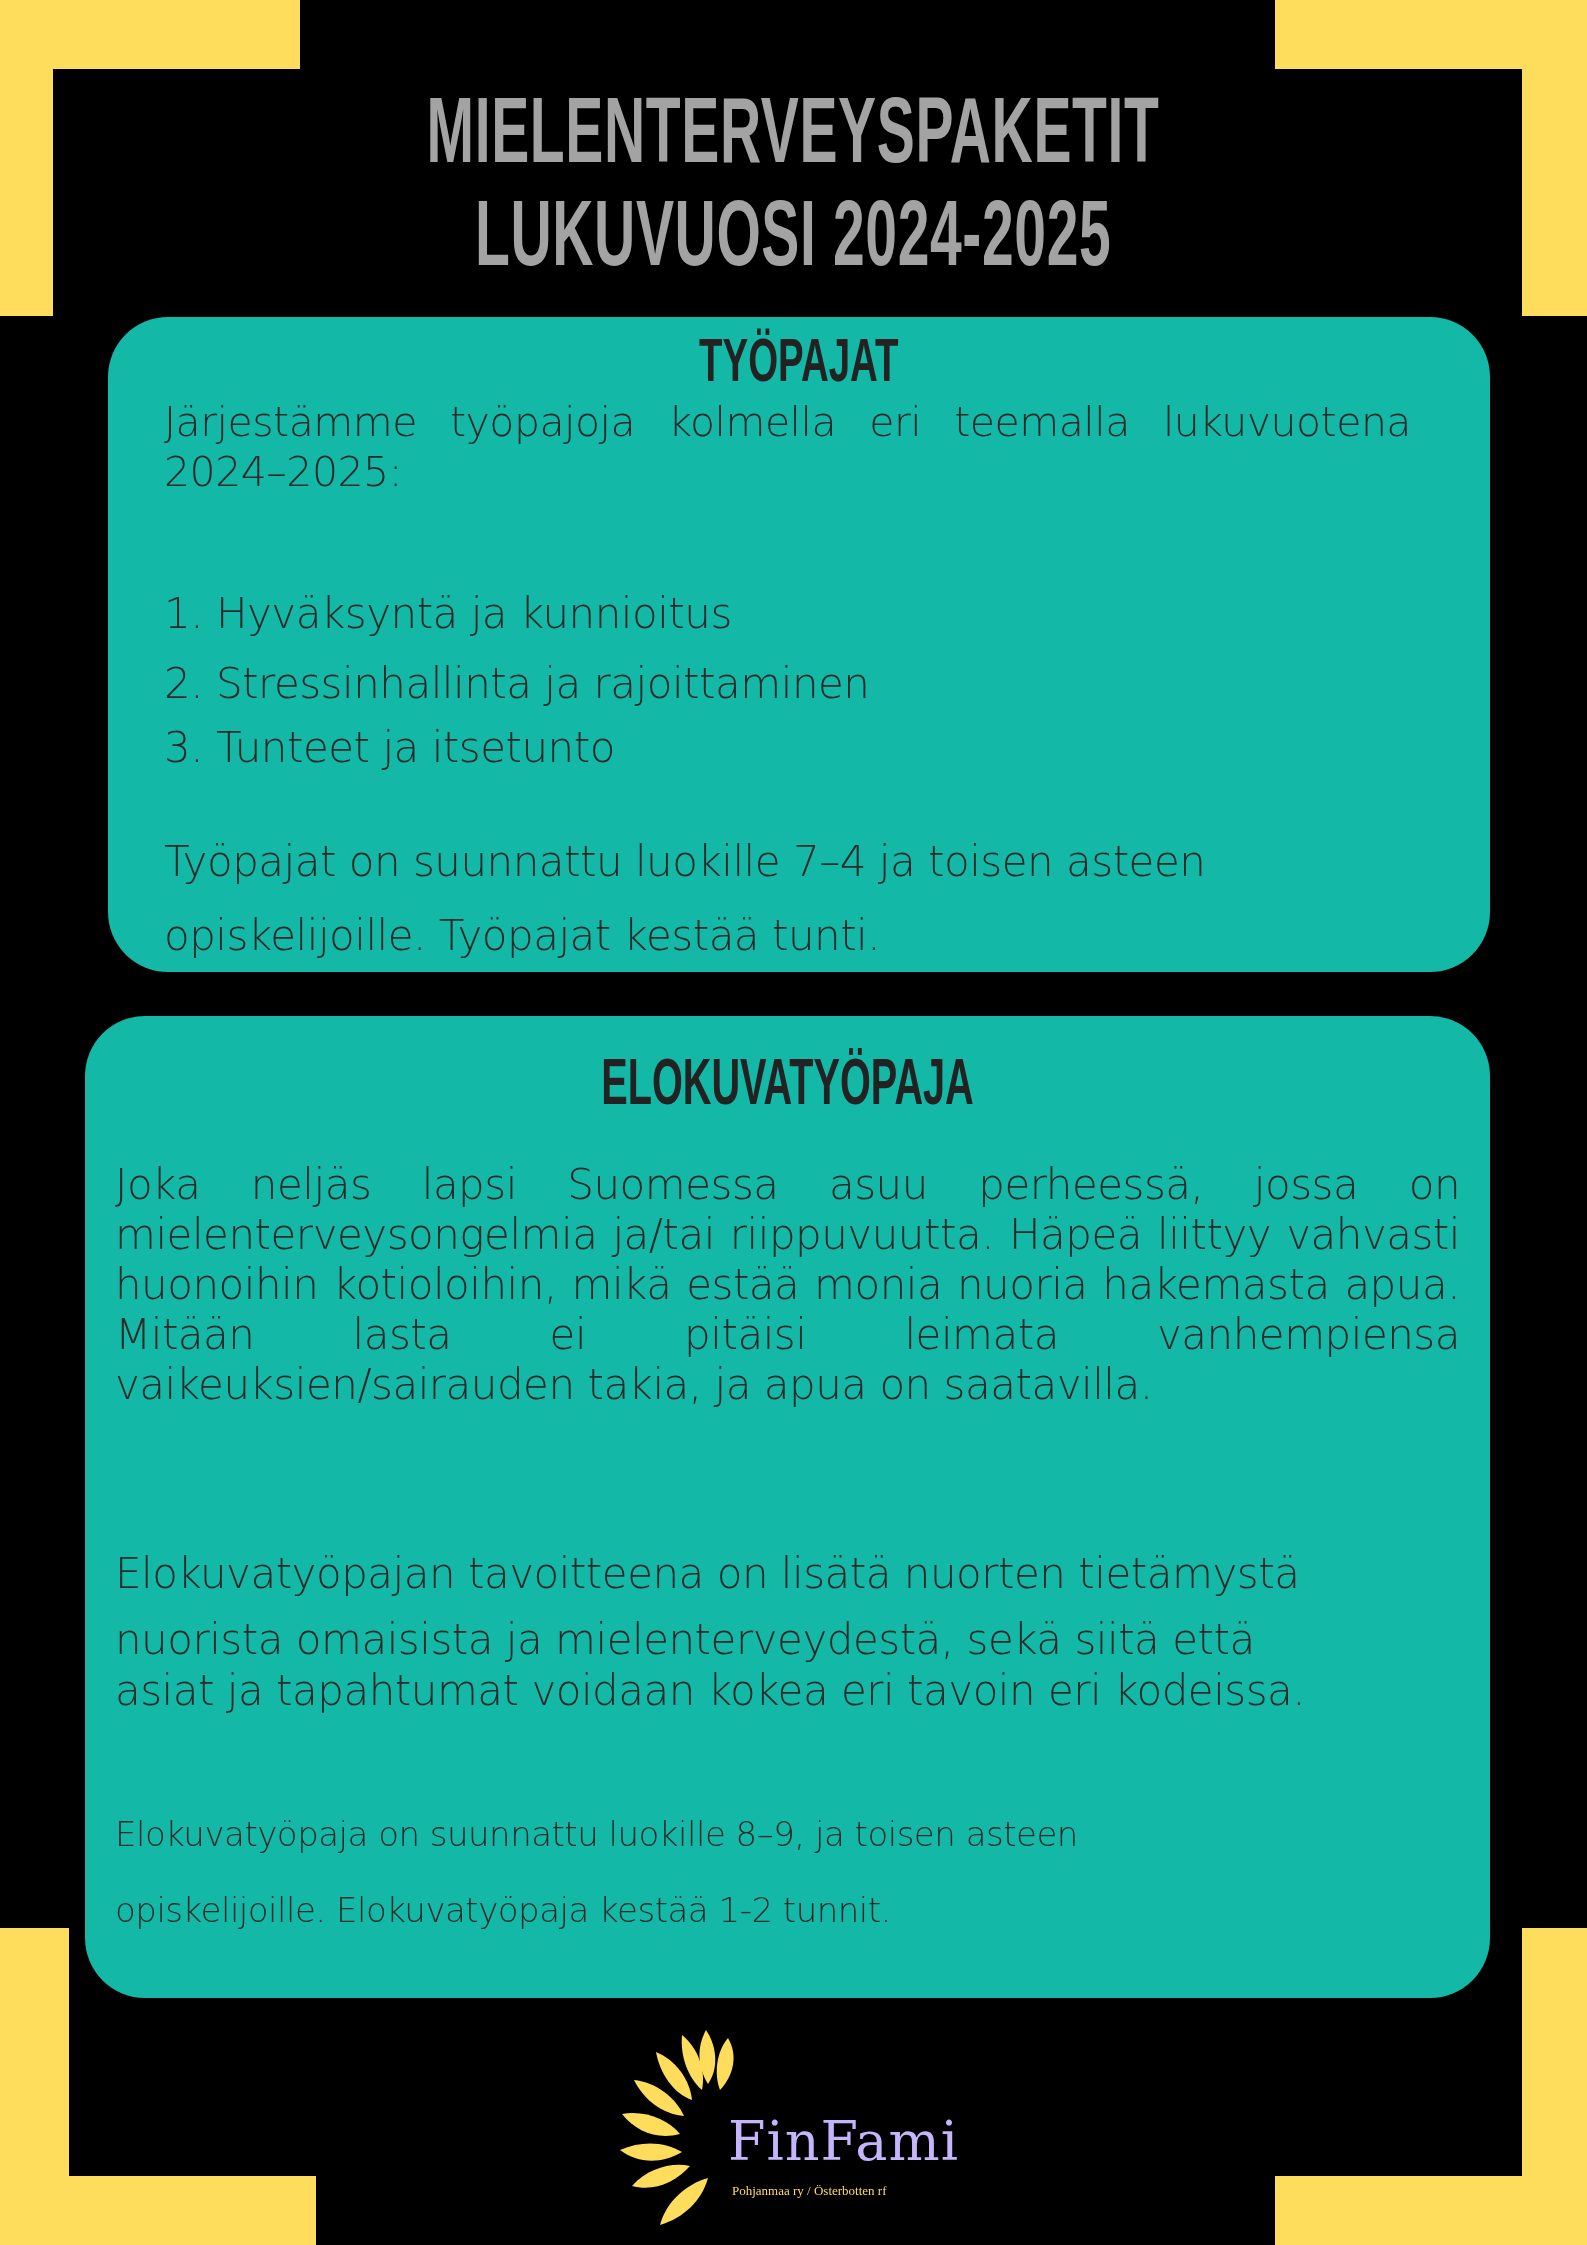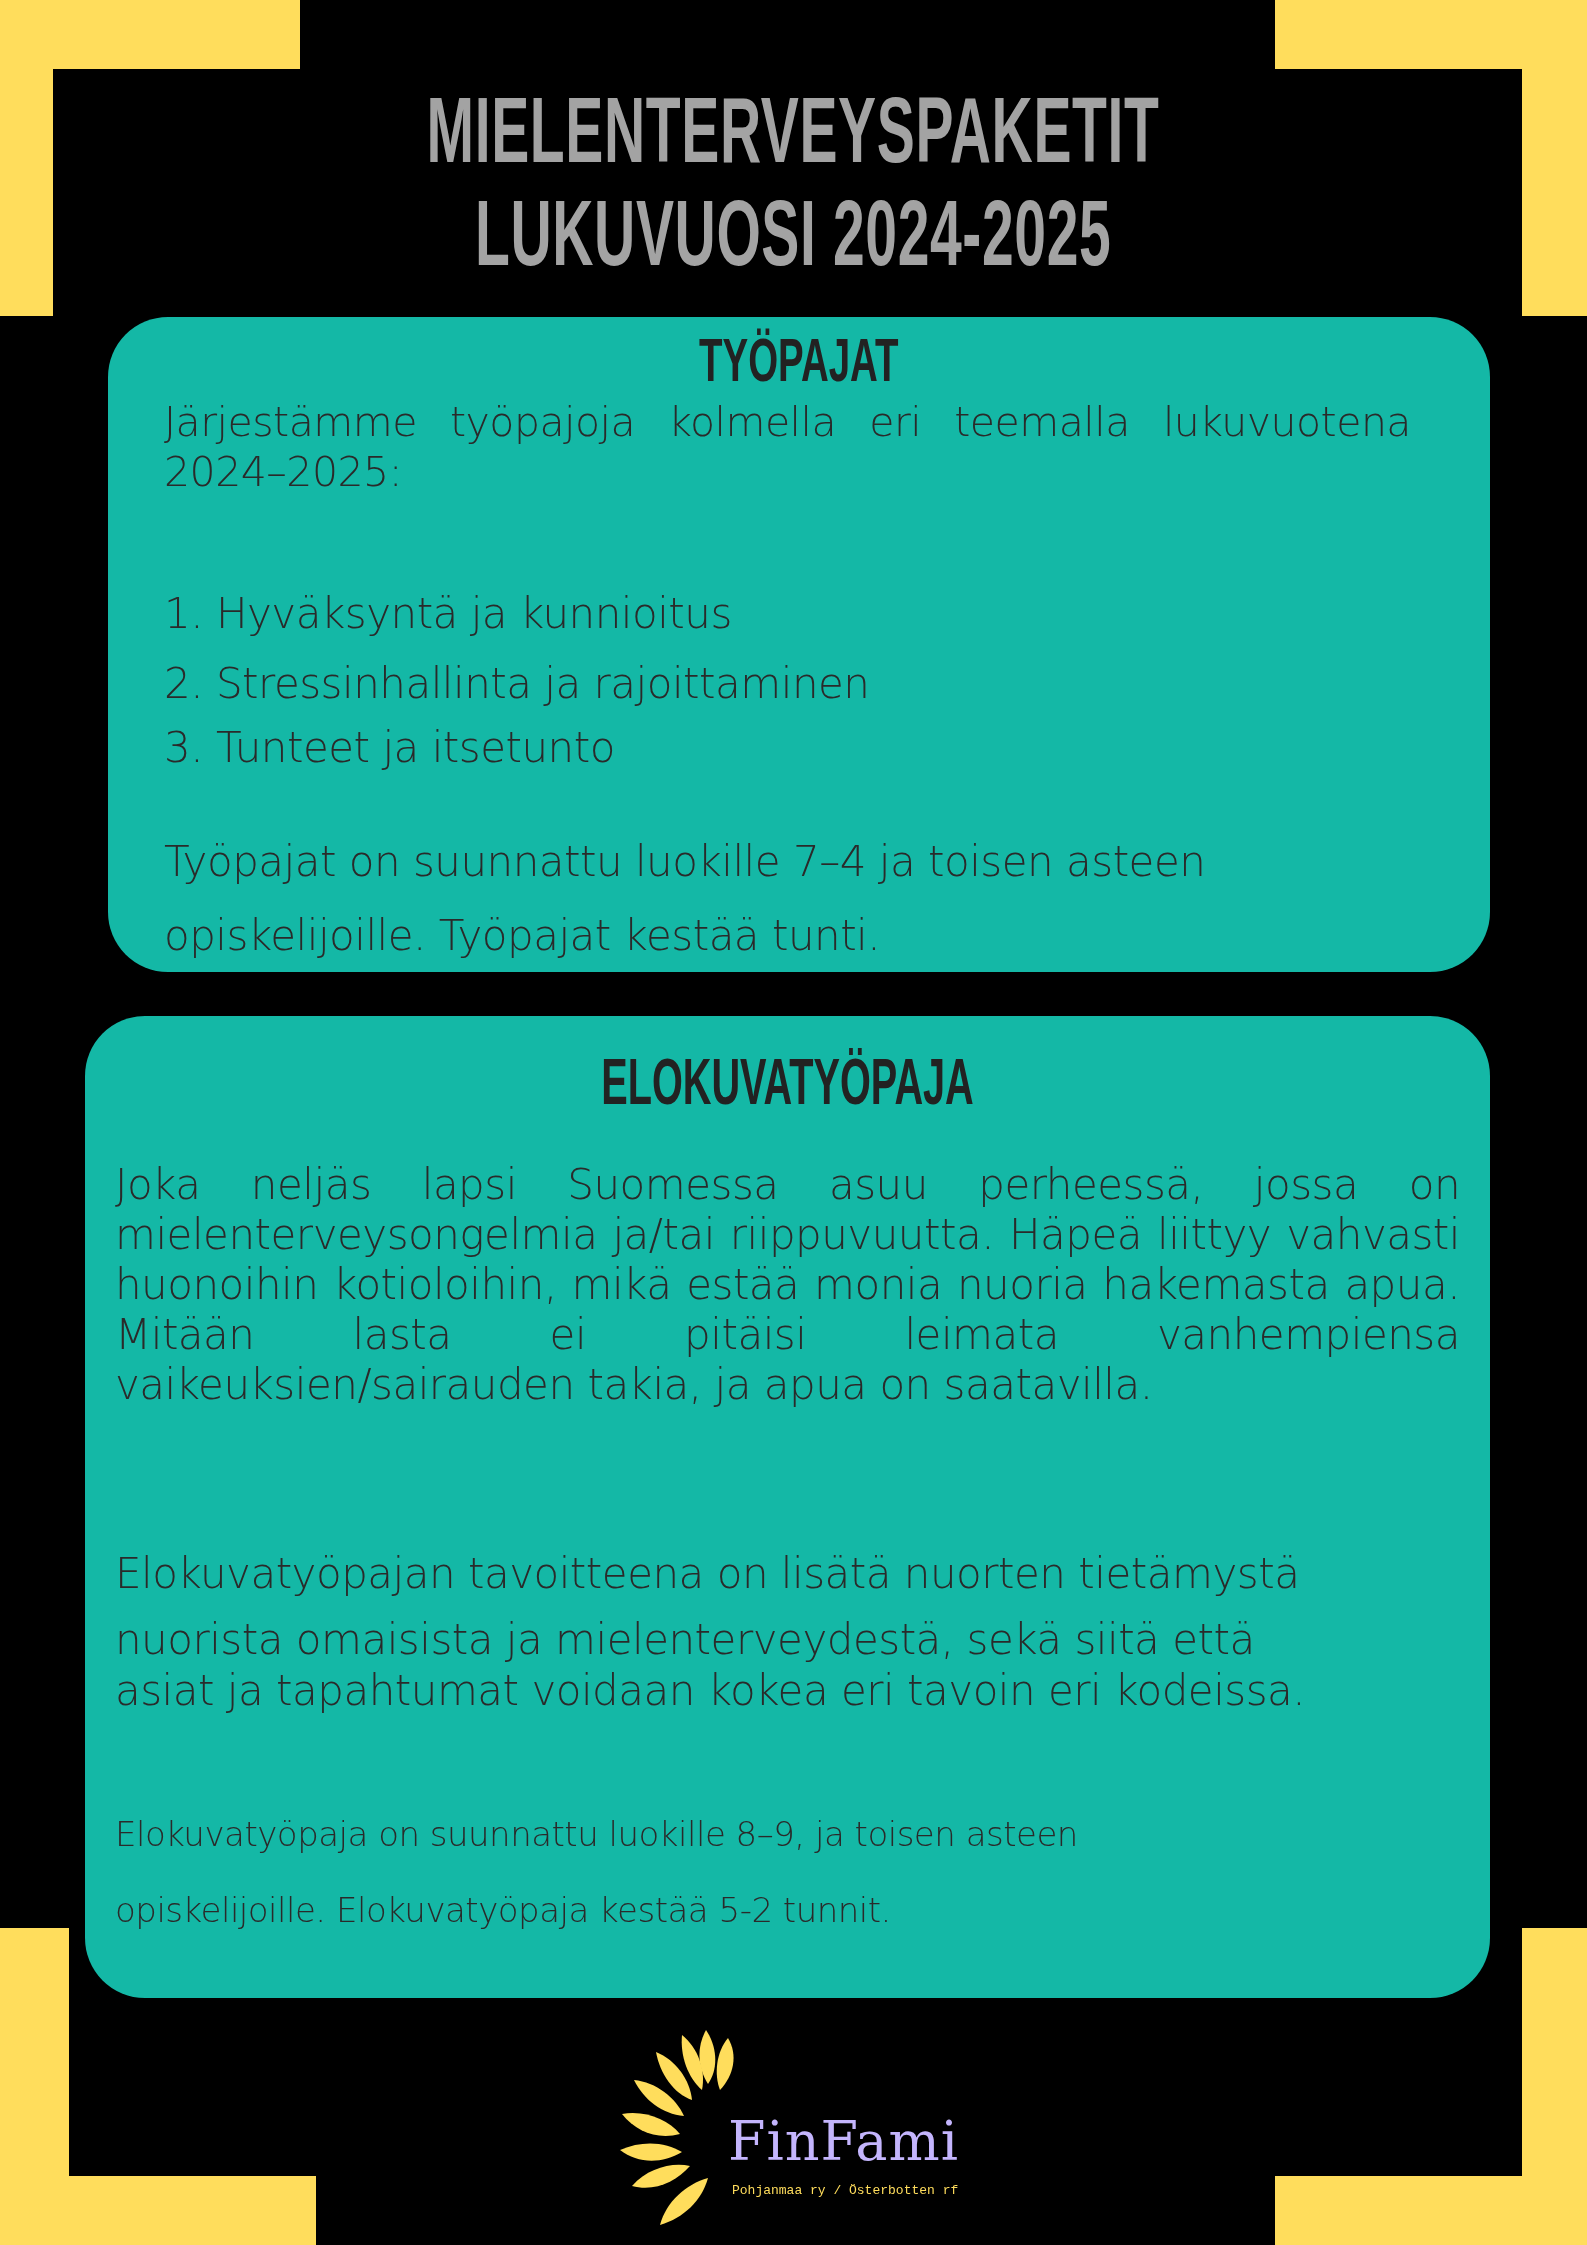--- a/index.html
+++ b/index.html
@@ -29,21 +29,21 @@
   .c1-foot { left:56px; top:508px; width:1300px; line-height:74px; font-size:42px; }
   .c2-p1 { left:30px; top:144px; width:1345px; line-height:50px; font-size:42px; }
   .c2-p2 { left:30px; top:520px; width:1345px; font-size:42px; }
   .c2-p2 .l1 { line-height:76px; }
   .c2-p2 .l2 { line-height:56px; }
   .c2-p3 { left:30px; top:780px; width:1345px; line-height:76px; font-size:34px; }
   .logo { position:absolute; left:610px; top:2020px; width:380px; height:215px; }
   .logo-name { position:absolute; left:118px; top:92px; color:#c4b5fd;
                font-family:"DejaVu Serif", serif; font-size:54px; line-height:60px; letter-spacing:1px; }
   .logo-sub { position:absolute; left:122px; top:163px; color:#FFDD5C;
-              font-family:Liberation Mono, monospace; font-size:13px; line-height:16px; white-space:nowrap; }
+              font-family:Liberation Serif, serif; font-size:13px; line-height:16px; white-space:nowrap; }
   .logo svg { position:absolute; left:0; top:0; }
 </style>
 </head>
 <body>
 
 <div class="yl" style="left:0;top:0;width:300px;height:69px;"></div>
 <div class="yl" style="left:0;top:0;width:53px;height:316px;"></div>
 <div class="yl" style="left:1275px;top:0;width:312px;height:69px;"></div>
 <div class="yl" style="left:1522px;top:0;width:65px;height:316px;"></div>
 <div class="yl" style="left:0;top:1928px;width:69px;height:317px;"></div>
@@ -71,21 +71,21 @@
 <section class="card card2">
   <div class="heading h2"><span>ELOKUVATYÖPAJA</span></div>
   <div class="txt just c2-p1">Joka neljäs lapsi Suomessa asuu perheessä, jossa on mielenterveysongelmia ja/tai riippuvuutta. Häpeä liittyy vahvasti huonoihin kotioloihin, mikä estää monia nuoria hakemasta apua. Mitään lasta ei pitäisi leimata vanhempiensa vaikeuksien/sairauden takia, ja apua on saatavilla.</div>
   <div class="txt c2-p2">
     <div class="l1">Elokuvatyöpajan tavoitteena on lisätä nuorten tietämystä</div>
     <div class="l1" style="line-height:56px;">nuorista omaisista ja mielenterveydestä, sekä siitä että</div>
     <div class="l2" style="line-height:46px;">asiat ja tapahtumat voidaan kokea eri tavoin eri kodeissa.</div>
   </div>
   <div class="txt c2-p3">
     <div>Elokuvatyöpaja on suunnattu luokille 8–9, ja toisen asteen</div>
-    <div>opiskelijoille. Elokuvatyöpaja kestää 5-2 tunnit.</div>
+    <div>opiskelijoille. Elokuvatyöpaja kestää 1-2 tunnit.</div>
   </div>
 </section>
 
 <div class="logo">
   <svg width="140" height="215" viewBox="0 0 140 215">
     <g fill="#FFDD5C">
       <path d="M118,18 C128,35 124,55 110,70 C104,55 106,32 118,18 Z"></path>
       <path d="M96,10 C108,28 108,50 98,64 C88,48 86,28 96,10 Z"></path>
       <path d="M72,15 C88,28 96,50 92,70 C78,58 70,36 72,15 Z"></path>
       <path d="M46,32 C66,40 80,60 82,80 C64,74 50,54 46,32 Z"></path>

